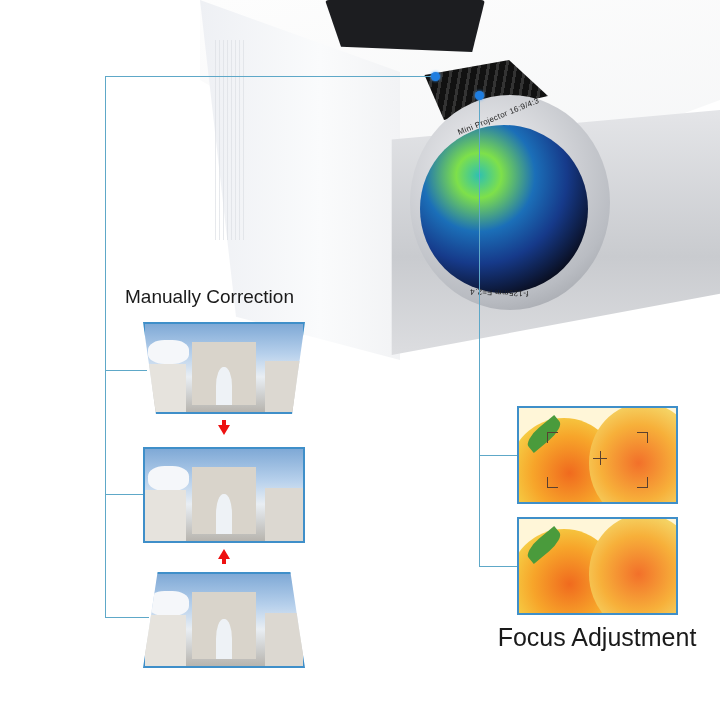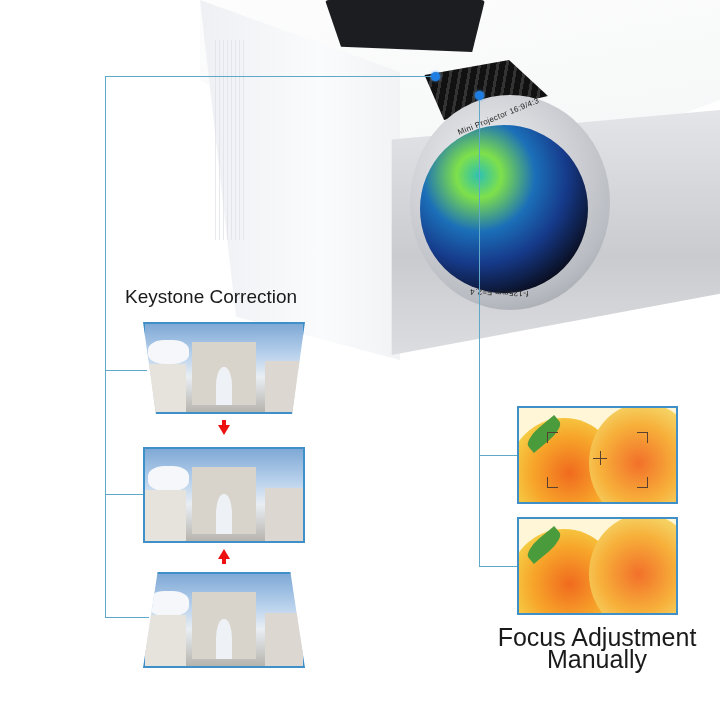--- a/index.html
+++ b/index.html
@@ -56,21 +56,21 @@
 <div class="abs line" style="left:105px;top:370px;width:42px;height:1px;"></div>
 <div class="abs line" style="left:105px;top:494px;width:38px;height:1px;"></div>
 <div class="abs line" style="left:105px;top:617px;width:44px;height:1px;"></div>
 <div class="abs dot" style="left:431px;top:72px;"></div>
 
 <div class="abs line" style="left:479px;top:96px;width:1px;height:470px;"></div>
 <div class="abs line" style="left:479px;top:455px;width:40px;height:1px;"></div>
 <div class="abs line" style="left:479px;top:566px;width:40px;height:1px;"></div>
 <div class="abs dot" style="left:475px;top:91px;"></div>
 
-<div class="abs title" style="left:125px;top:286px;">Keystone Correction</div>
+<div class="abs title" style="left:125px;top:286px;">Manually Correction</div>
 
 <div class="scene" style="left:143px;top:322px;width:162px;height:92px;clip-path:polygon(0 0,100% 0,92% 100%,8% 100%);">
   <div class="cloud"></div>
     <div class="bld-l"></div>
     <div class="bld-r"></div>
     <div class="arch"></div>
 </div>
 <div class="abs" style="left:218px;top:420px;">
   <div class="stem" style="margin-left:4px;"></div>
     <div class="arrow arrow-down"></div>
@@ -103,14 +103,13 @@
   <div class="abs" style="left:74px;top:50px;width:14px;height:1px;background:#5a4030;"></div>
   <div class="abs" style="left:81px;top:43px;width:1px;height:14px;background:#5a4030;"></div>
 </div>
 <div class="fruit" style="left:517px;top:517px;width:161px;height:98px;">
   <div class="peach" style="left:-10px;top:10px;width:110px;height:110px;background:radial-gradient(circle at 55% 50%,#f06a1e,#f7a52a 45%,#f5d64a 80%);"></div>
   <div class="peach" style="left:70px;top:-5px;width:110px;height:120px;background:radial-gradient(circle at 45% 50%,#f2702a,#f7b03a 45%,#f4df72 80%);"></div>
   <div class="leaf" style="left:5px;top:18px;"></div>
 </div>
 <div class="abs label2" style="left:497px;top:626px;width:200px;">
   <div>Focus Adjustment</div>
-  <div>Manually</div>
 </div>
 
 </body></html>

